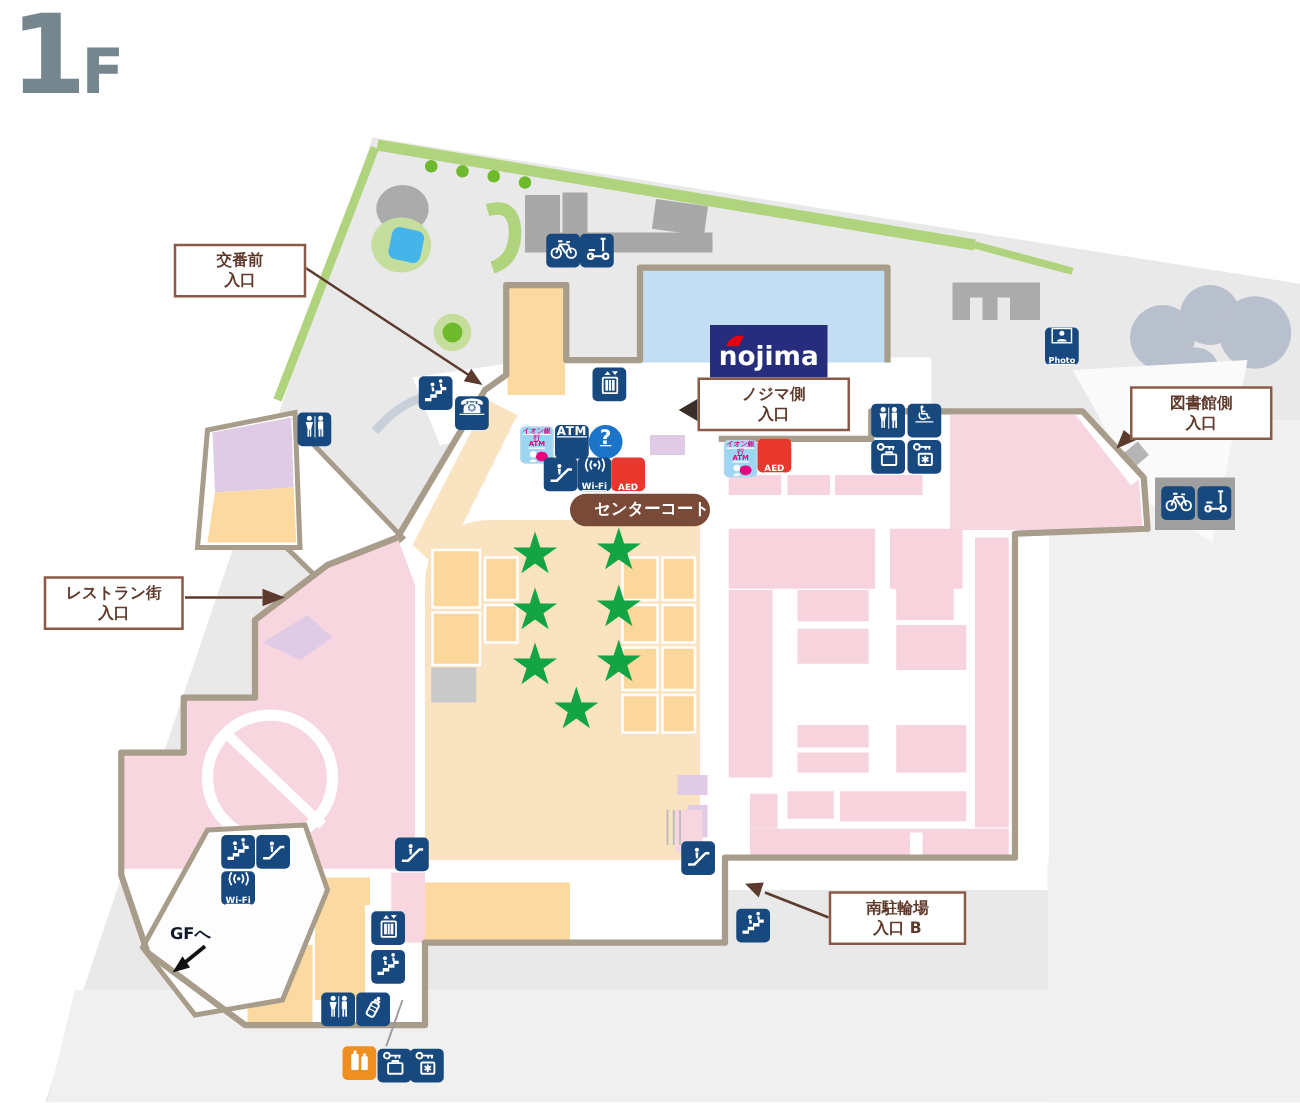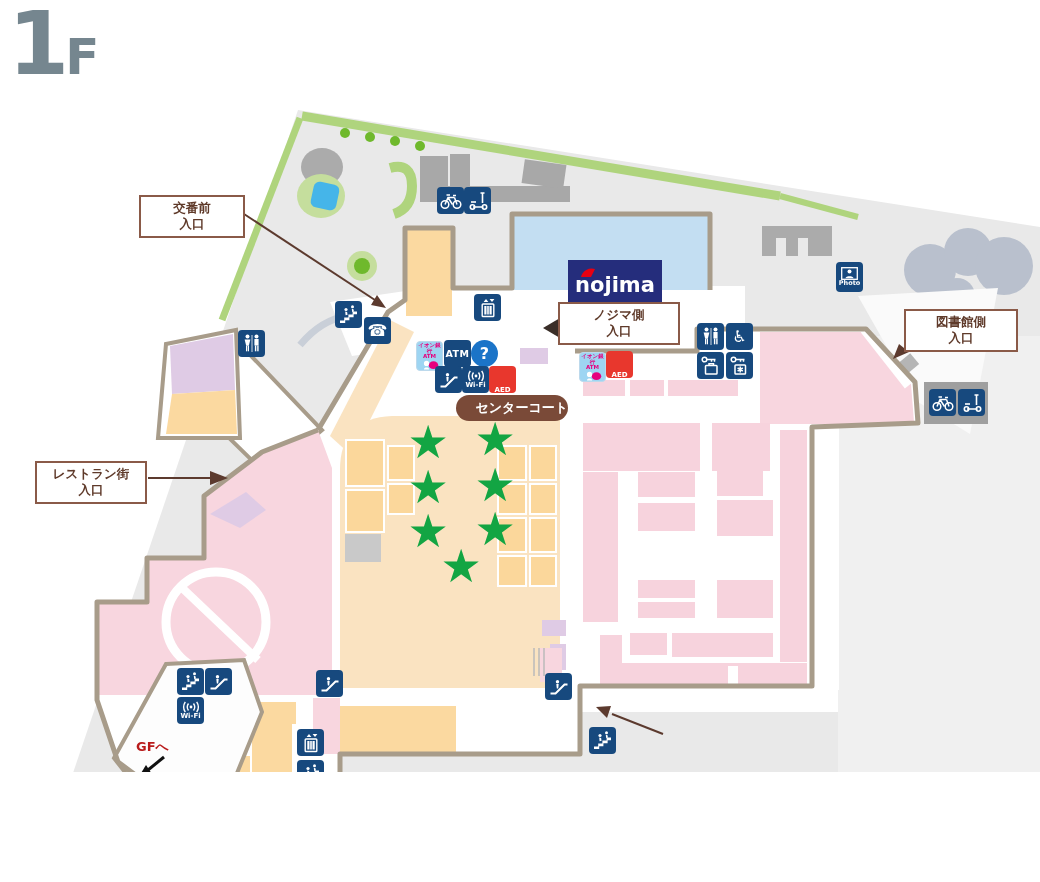--- a/index.html
+++ b/index.html
@@ -1,16 +1,16 @@
 <!DOCTYPE html>
 <html><head>
 <meta charset="utf-8">
 <style>
   html,body{margin:0;padding:0;background:#fff;}
-  .map{position:relative;width:1040px;height:772px;background:#fff;overflow:hidden;
+  .map{position:relative;width:1040px;height:882px;background:#fff;overflow:hidden;
        font-family:"DejaVu Sans","Liberation Sans",sans-serif;}
   .map svg.base{position:absolute;left:0;top:0;}
   
   .floor{position:absolute;left:8px;top:-8px;color:#75868F;font-weight:bold;z-index:30;}
   .floor .num{font-size:88px;letter-spacing:-4px;}
   .floor .suf{font-size:50px;}
   
   .entlabel{position:absolute;background:#fff;border:2px solid #8A5A48;color:#5F3A2A;
             text-align:center;font-size:12.5px;font-weight:bold;line-height:1.3;
             padding:3px 4px;box-sizing:border-box;z-index:25;}
@@ -20,25 +20,25 @@
         font-weight:bold;text-align:right;line-height:26px;z-index:25;}
   
   .nojima{position:absolute;left:568px;top:215px;width:94px;height:47px;background:#252D7C;
           color:#fff;font-weight:bold;font-size:21px;text-align:center;line-height:50px;
           letter-spacing:0px;z-index:24;margin-top:45px;}
   .nojima .nflag{position:absolute;left:12px;top:6px;}
   .aeonbox{position:absolute;left:617px;top:536px;width:157px;height:28px;background:#101010;
            color:#fff;font-weight:bold;font-size:17px;text-align:center;line-height:28px;
            letter-spacing:1px;z-index:24;}
   .aeonbox svg{position:absolute;left:14px;bottom:3px;}
-  .gfnote{position:absolute;left:136px;top:738px;color:#b91c1c;font-size:13px;font-weight:bold;z-index:25;}
+  .gfnote{position:absolute;left:136px;top:738px;color:#0f172a;font-size:13px;font-weight:bold;z-index:25;}
   
   .icon{position:absolute;width:27px;height:27px;background:#17497E;border-radius:4px;
-        display:flex;align-items:center;justify-content:center;flex-direction:column;
-        box-sizing:border-box;z-index:20;color:#fff;}
+        display:flex;align-items:center;justify-content:space-between;flex-direction:column;
+        box-sizing:border-box;z-index:20;color:#fff;text-decoration:underline;}
   .icon.vending{background:#EF8F1F;}
   .icon.aed{background:#E8372D;}
   .icon.info{background:#1B74C8;border-radius:50%;}
   .icon.aeon_atm{background:#9ED5F2;height:30px;border:1px solid #BCD9EC;}
   .icon.photo{height:30px;}
   .icon.phone span{font-size:16px;line-height:1;}
   .icon.accessible span{font-size:16px;line-height:1;}
   .itxt{display:block;text-align:center;font-weight:bold;color:#fff;}
   .t-atm{font-size:9.5px;letter-spacing:.5px;}
   .inft{font-size:16px;}
@@ -228,20 +228,24 @@
     <span>入口</span>
   </div>
   <div class="entlabel" style="left:904px;top:309px;width:114px;">
     <span>図書館側</span>
     <span>入口</span>
   </div>
   <div class="entlabel" style="left:35px;top:461px;width:112px;">
     <span>レストラン街</span>
     <span>入口</span>
   </div>
+  <div class="entlabel" style="left:663px;top:713px;width:110px;">
+    <span>南駐輪場</span>
+    <span>入口 B</span>
+  </div>
 
   <div class="pill" style="left:456px;top:395px;width:112px;height:26px;">センターコート</div>
 
   <div class="nojima">
     <svg class="nflag" width="16" height="12">
         <path d="M1 11 A11 11 0 0 1 15 3 L11 11 Z" fill="#E60012"></path>
       </svg>
     <span>nojima</span>
   </div>
 

